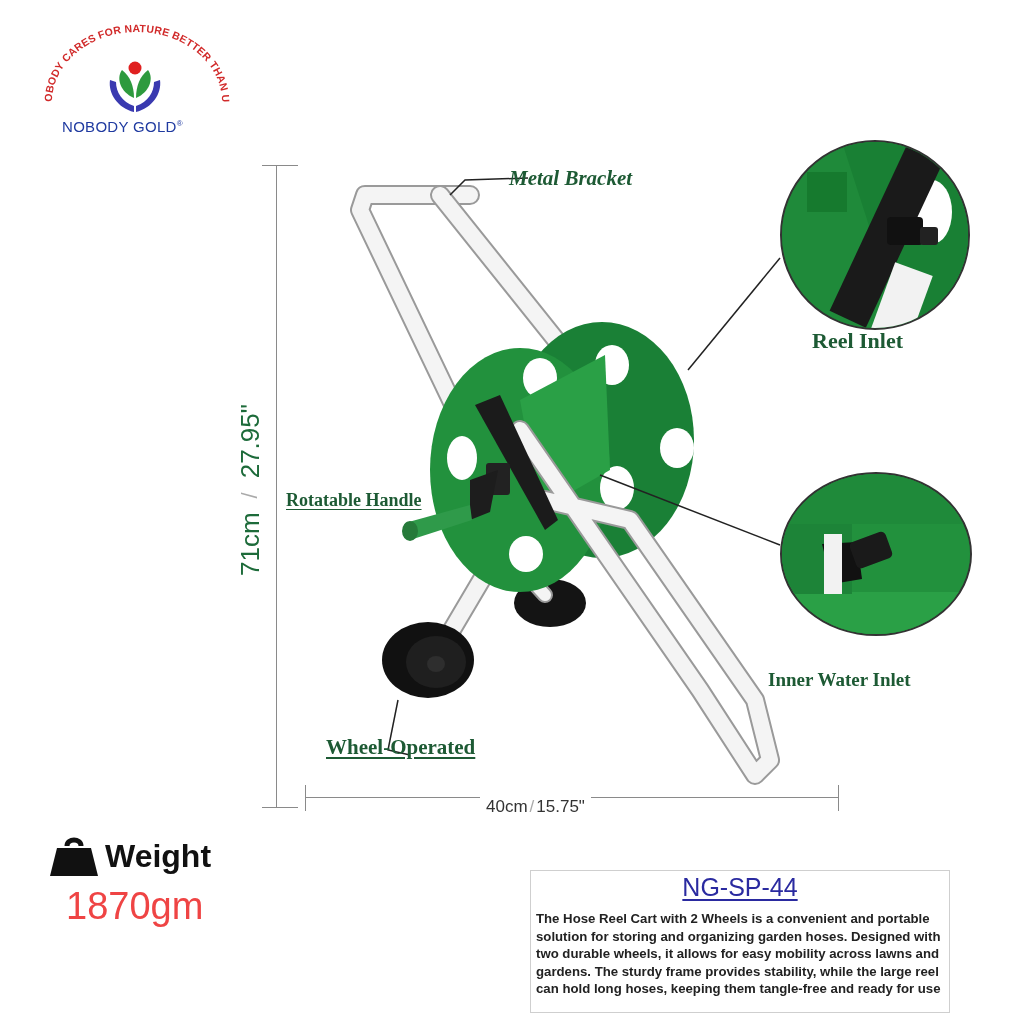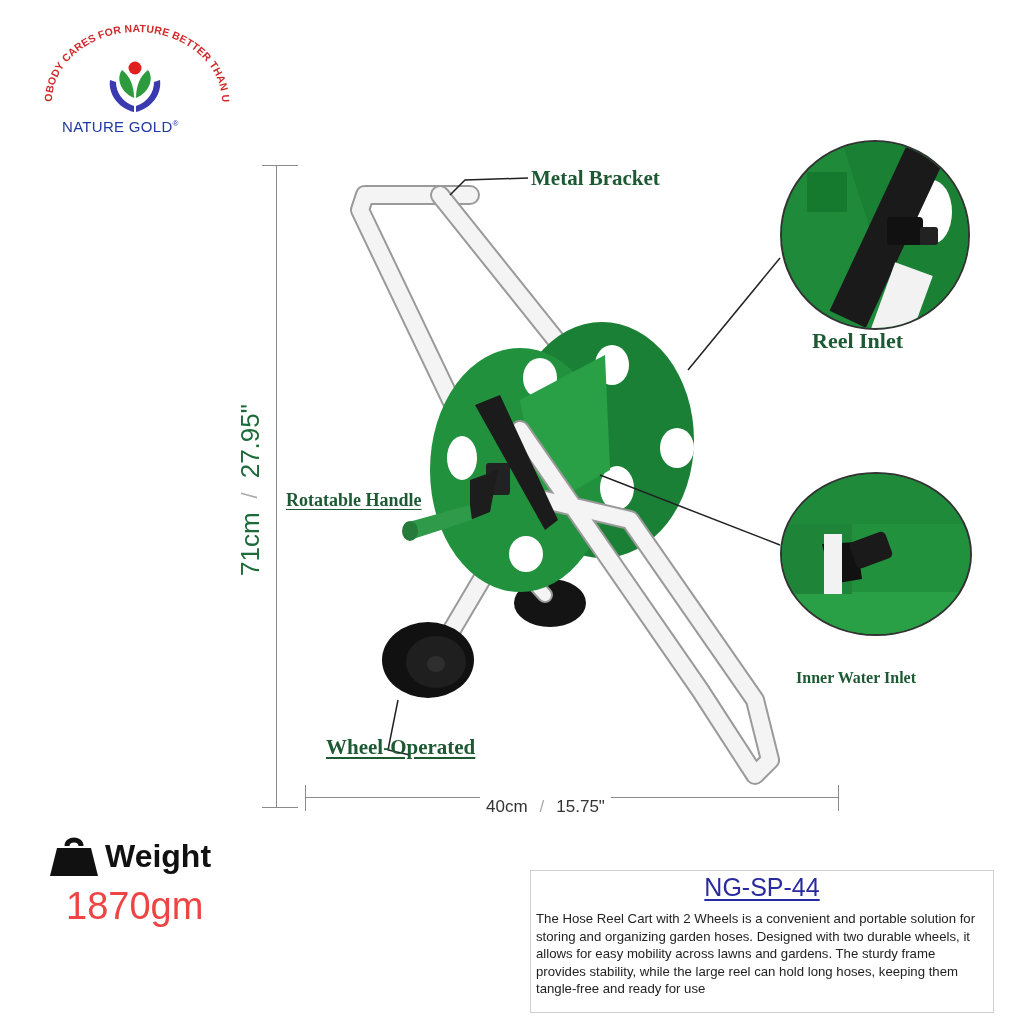--- a/index.html
+++ b/index.html
@@ -28,30 +28,30 @@
   .zoom-circle {
     border-radius:50%; border:2px solid #333; overflow:hidden; background:#1e7a34;
   }
 
   
   .weight-label { left:105px; top:838px; font-family:"Liberation Sans", sans-serif; font-size:32px; color:#111;font-weight:bold; }
   .weight-value { left:66px; top:885px; font-family:"Liberation Sans", sans-serif; font-size:38px; color:#ef4444; }
 
   
   .info-box {
-    left:530px; top:870px; width:464px; height:143px; border:1px solid #cfcfcf; background:#fff;
+    left:530px; top:870px; width:420px; height:143px; border:1px solid #cfcfcf; background:#fff;
     box-sizing:border-box;
   }
   .info-title {
     position:absolute; left:0; right:0; top:2px; text-align:center;
     font-family:"Liberation Sans", sans-serif; font-size:25px; color:#2a2aa0; text-decoration:underline; text-underline-offset:3px;
   }
   .info-desc {
     position:absolute; left:5px; right:6px; top:39px;
-    font-family:"Liberation Sans", sans-serif; font-size:13.2px; line-height:17.5px; color:#222;
+    font-family:"Liberation Sans", sans-serif; font-size:13.2px; line-height:17.5px; color:#222;font-weight:bold;
   }
 </style>
 </head>
 <body>
 
 <div class="abs logo-box">
   <svg width="210" height="100" viewBox="0 0 210 100">
     <defs>
       <path id="arcPath" d="M 22 82 A 85 70 0 0 1 192 82"></path>
     </defs>
@@ -62,36 +62,36 @@
     <circle cx="105" cy="48" r="6.5" fill="#e02020"></circle>
 
     <path d="M104 78 C 90 72, 86 58, 92 50 C 100 56, 104 66, 104 78 Z" fill="#2e9a3e"></path>
     <path d="M106 78 C 120 72, 124 58, 118 50 C 110 56, 106 66, 106 78 Z" fill="#2e9a3e"></path>
 
     <path d="M80 60 C 78 74, 88 88, 104 92 L 104 86 C 92 82, 86 72, 86 62 Z" fill="#3a3ab0"></path>
     <path d="M130 60 C 132 74, 122 88, 106 92 L 106 86 C 118 82, 124 72, 124 62 Z" fill="#3a3ab0"></path>
   </svg>
 </div>
 <div class="abs logo-name">
-  <span>NATURE GOLD</span><sup style="font-size:8px;">®</sup>
+  <span>NOBODY GOLD</span><sup style="font-size:8px;">®</sup>
 </div>
 
 <div class="abs dim-line" style="left:276px; top:165px; width:1px; height:642px;"></div>
 <div class="abs dim-line" style="left:262px; top:165px; width:36px; height:1px;"></div>
 <div class="abs dim-line" style="left:262px; top:807px; width:36px; height:1px;"></div>
 <div class="abs" style="left:120px; top:470px; width:260px; height:40px; transform:rotate(-90deg); transform-origin:center; display:flex; align-items:center; justify-content:center; gap:14px; background:#fff;">
   <span class="dim-text">71cm</span>
   <span class="dim-text" style="color:#aaa; font-size:22px;">/</span>
   <span class="dim-text">27.95"</span>
 </div>
 
 <div class="abs dim-line" style="left:305px; top:797px; width:534px; height:1px;"></div>
 <div class="abs dim-line" style="left:305px; top:785px; width:1px; height:26px;"></div>
 <div class="abs dim-line" style="left:838px; top:785px; width:1px; height:26px;"></div>
-<div class="abs" style="left:480px; top:797px; display:flex; gap:12px; align-items:center; background:#fff; padding:0 6px;">
+<div class="abs" style="left:480px; top:797px; display:flex; gap:2px; align-items:center; background:#fff; padding:0 6px;">
   <span class="dim-h-text">40cm</span>
   <span class="dim-h-text" style="color:#aaa;">/</span>
   <span class="dim-h-text">15.75"</span>
 </div>
 
 <svg class="abs" style="left:0; top:0;" width="1024" height="1024">
 
   <ellipse cx="550" cy="603" rx="36" ry="24" fill="#141414"></ellipse>
 
   <g fill="none" stroke-linecap="round" stroke-linejoin="round">
@@ -132,25 +132,25 @@
   <ellipse cx="428" cy="660" rx="46" ry="38" fill="#111"></ellipse>
   <ellipse cx="436" cy="662" rx="30" ry="26" fill="#1f1f1f"></ellipse>
   <ellipse cx="436" cy="664" rx="9" ry="8" fill="#2e2e2e"></ellipse>
 
   <polyline points="450,195 465,180 528,178" fill="none" stroke="#222" stroke-width="1.5"></polyline>
   <line x1="688" y1="370" x2="780" y2="258" stroke="#222" stroke-width="1.5"></line>
   <line x1="600" y1="475" x2="780" y2="545" stroke="#222" stroke-width="1.5"></line>
   <polyline points="398,700 388,750 410,755" fill="none" stroke="#222" stroke-width="1.5"></polyline>
 </svg>
 
-<div class="abs callout" style="left:531px; top:166px;">Metal Bracket</div>
+<div class="abs callout" style="left:509px; top:166px;font-style:italic;">Metal Bracket</div>
 <div class="abs callout callout-sm underline" style="left:286px; top:470px;margin-top:20px;">Rotatable Handle</div>
 <div class="abs callout underline" style="left:326px; top:735px;">Wheel-Operated</div>
 <div class="abs callout" style="left:812px; top:328px; font-size:22px;">Reel Inlet</div>
-<div class="abs callout callout-sm" style="left:796px; top:669px; font-size:16px;">Inner Water Inlet</div>
+<div class="abs callout callout-sm" style="left:768px; top:669px; font-size:19px;">Inner Water Inlet</div>
 
 <div class="abs zoom-circle" style="left:780px; top:140px; width:186px; height:186px;">
   <svg width="186" height="186" viewBox="0 0 186 186">
     <rect width="186" height="186" fill="#1f8a3a"></rect>
     <path d="M0 0 L 186 0 L 186 186 L 120 186 L 60 0 Z" fill="#198034"></path>
     <ellipse cx="150" cy="70" rx="20" ry="32" fill="#fff"></ellipse>
     <rect x="85" y="0" width="40" height="186" fill="#1a1a1a" transform="rotate(25 105 93)"></rect>
     <rect x="105" y="75" width="36" height="28" rx="4" fill="#111"></rect>
     <rect x="138" y="85" width="18" height="18" rx="3" fill="#222"></rect>
     <rect x="25" y="30" width="40" height="40" fill="#167a2e"></rect>

